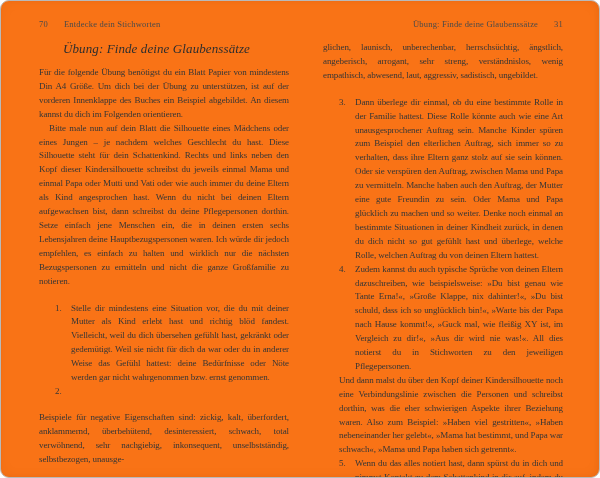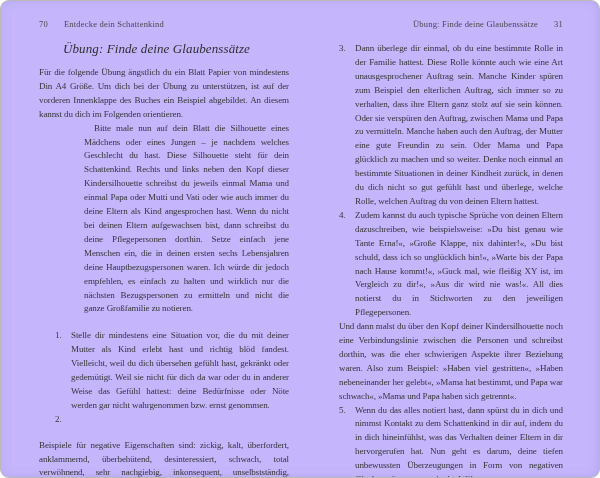--- a/index.html
+++ b/index.html
@@ -1,18 +1,18 @@
 <!DOCTYPE html>
 <html lang="de"><head>
 <meta charset="utf-8">
 <style>
   html,body{margin:0;padding:0;background:#fff;}
   .frame{
     width:600px;height:478px;box-sizing:border-box;
-    background:#c4b5fd;
+    background:#f97316;
     border:1px solid #b9b9b9;border-radius:9px;
     box-shadow: inset 0 0 14px rgba(0,0,0,0.045), inset -2px 0 5px rgba(0,0,0,0.03);
     display:flex;overflow:hidden;
     font-family:"Liberation Serif","DejaVu Serif",serif;
     color:#333;
   }
   .page{width:300px;box-sizing:border-box;flex:0 0 300px;}
   .page-left{padding:18px 12px 0 38px;}
   .page-right{padding:18px 38px 0 22px;}
   .runhead{display:flex;align-items:baseline;font-size:8.5px;line-height:10px;color:#4a4a4a;letter-spacing:0.2px;}
@@ -23,58 +23,59 @@
     font-size:13px;line-height:16px;color:#2e2e2e;
     margin:12px 0 0 24px;letter-spacing:0.1px;
   }
   .para{
     font-size:9px;line-height:13.9px;letter-spacing:-0.1px;
     text-align:justify;margin:0;color:#363636;
     hyphens:auto;-webkit-hyphens:auto;
   }
   .para-first{margin-top:9px;}
   .para-cont{margin-top:12px;}
-  .indent{text-indent:10px;margin-left:45px;}
+  .indent{text-indent:10px;}
   .list{margin-top:13px;}
   .li{display:flex;}
   .num{flex:0 0 16px;margin-left:16px;font-size:9px;line-height:13.9px;color:#363636;}
   .itxt{flex:1;}
   .interlude{margin-left:16px;}
   .closing{margin-top:12px;}
 </style>
 </head>
 <body>
 
 <div class="frame">
 
   <div class="page page-left">
     <div class="runhead runhead-left">
       <span>70</span>
-      <span>Entdecke dein Schattenkind</span>
+      <span>Entdecke dein Stichworten</span>
     </div>
     <h2 class="heading">Übung: Finde deine Glaubenssätze</h2>
-    <p class="para para-first">Für die folgende Übung ängstlich du ein Blatt Papier von mindestens Din A4 Größe. Um dich bei der Übung zu unterstützen, ist auf der vorderen Innenklappe des Buches ein Beispiel abgebildet. An diesem kannst du dich im Folgenden orientieren.</p>
+    <p class="para para-first">Für die folgende Übung benötigst du ein Blatt Papier von mindestens Din A4 Größe. Um dich bei der Übung zu unterstützen, ist auf der vorderen Innenklappe des Buches ein Beispiel abgebildet. An diesem kannst du dich im Folgenden orientieren.</p>
     <p class="para indent">Bitte male nun auf dein Blatt die Silhouette eines Mädchens oder eines Jungen – je nachdem welches Geschlecht du hast. Diese Silhouette steht für dein Schattenkind. Rechts und links neben den Kopf dieser Kindersilhouette schreibst du jeweils einmal Mama und einmal Papa oder Mutti und Vati oder wie auch immer du deine Eltern als Kind angesprochen hast. Wenn du nicht bei deinen Eltern aufgewachsen bist, dann schreibst du deine Pflegepersonen dorthin. Setze einfach jene Menschen ein, die in deinen ersten sechs Lebensjahren deine Hauptbezugspersonen waren. Ich würde dir jedoch empfehlen, es einfach zu halten und wirklich nur die nächsten Bezugspersonen zu ermitteln und nicht die ganze Großfamilie zu notieren.</p>
     <div class="list">
       <div class="li">
         <span class="num">1.</span>
         <span class="para itxt">Stelle dir mindestens eine Situation vor, die du mit deiner Mutter als Kind erlebt hast und richtig blöd fandest. Vielleicht, weil du dich übersehen gefühlt hast, gekränkt oder gedemütigt. Weil sie nicht für dich da war oder du in anderer Weise das Gefühl hattest: deine Bedürfnisse oder Nöte werden gar nicht wahrgenommen bzw. ernst genommen.</span>
       </div>
       <div class="li">
         <span class="num">2.</span>
       </div>
     </div>
     <p class="para closing">Beispiele für negative Eigenschaften sind: zickig, kalt, überfordert, anklammernd, überbehütend, desinteressiert, schwach, total verwöhnend, sehr nachgiebig, inkonsequent, unselbstständig, selbstbezogen, unausge-</p>
   </div>
 
   <div class="page page-right">
     <div class="runhead runhead-right">
       <span>Übung: Finde deine Glaubenssätze</span>
       <span>31</span>
     </div>
+    <p class="para para-cont">glichen, launisch, unberechenbar, herrschsüchtig, ängstlich, angeberisch, arrogant, sehr streng, verständnislos, wenig empathisch, abwesend, laut, aggressiv, sadistisch, ungebildet.</p>
     <div class="list">
       <div class="li">
         <span class="num">3.</span>
         <span class="para itxt">Dann überlege dir einmal, ob du eine bestimmte Rolle in der Familie hattest. Diese Rolle könnte auch wie eine Art unausgesprochener Auftrag sein. Manche Kinder spüren zum Beispiel den elterlichen Auftrag, sich immer so zu verhalten, dass ihre Eltern ganz stolz auf sie sein können. Oder sie verspüren den Auftrag, zwischen Mama und Papa zu vermitteln. Manche haben auch den Auftrag, der Mutter eine gute Freundin zu sein. Oder Mama und Papa glücklich zu machen und so weiter. Denke noch einmal an bestimmte Situationen in deiner Kindheit zurück, in denen du dich nicht so gut gefühlt hast und überlege, welche Rolle, welchen Auftrag du von deinen Eltern hattest.</span>
       </div>
       <div class="li">
         <span class="num">4.</span>
         <span class="para itxt">Zudem kannst du auch typische Sprüche von deinen Eltern dazuschreiben, wie beispielsweise: »Du bist genau wie Tante Erna!«, »Große Klappe, nix dahinter!«, »Du bist schuld, dass ich so unglücklich bin!«, »Warte bis der Papa nach Hause kommt!«, »Guck mal, wie fleißig XY ist, im Vergleich zu dir!«, »Aus dir wird nie was!«. All dies notierst du in Stichworten zu den jeweiligen Pflegepersonen.</span>
       </div>
       <p class="para interlude">Und dann malst du über den Kopf deiner Kindersilhouette noch eine Verbindungslinie zwischen die Personen und schreibst dorthin, was die eher schwierigen Aspekte ihrer Beziehung waren. Also zum Beispiel: »Haben viel gestritten«, »Haben nebeneinander her gelebt«, »Mama hat bestimmt, und Papa war schwach«, »Mama und Papa haben sich getrennt«.</p>

